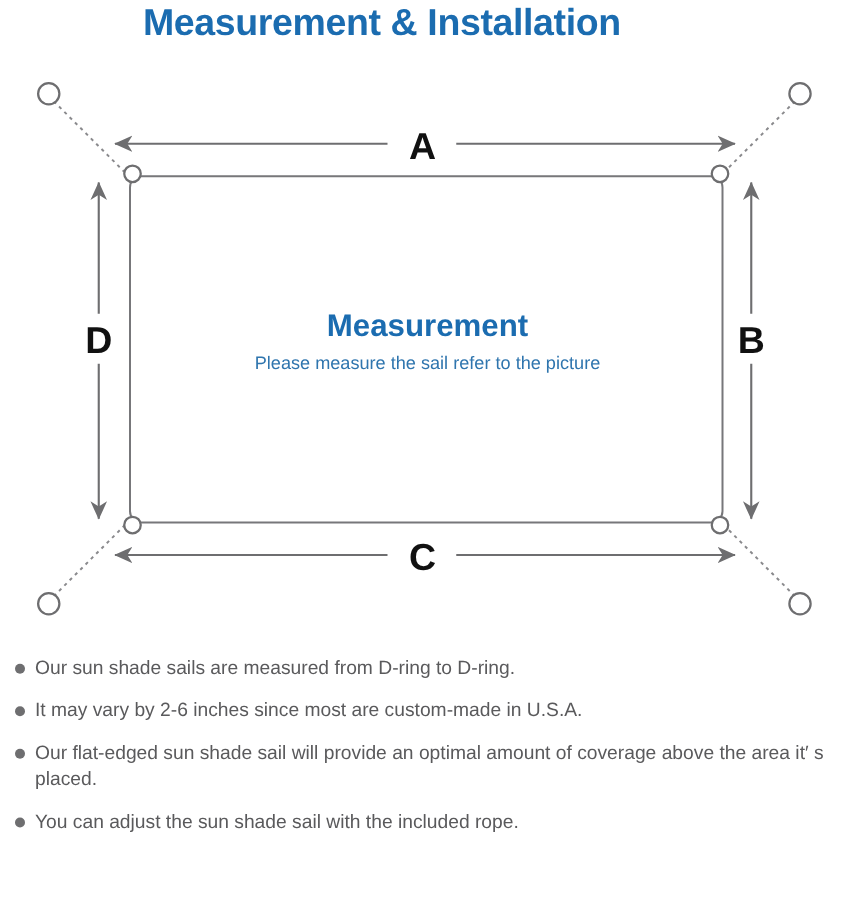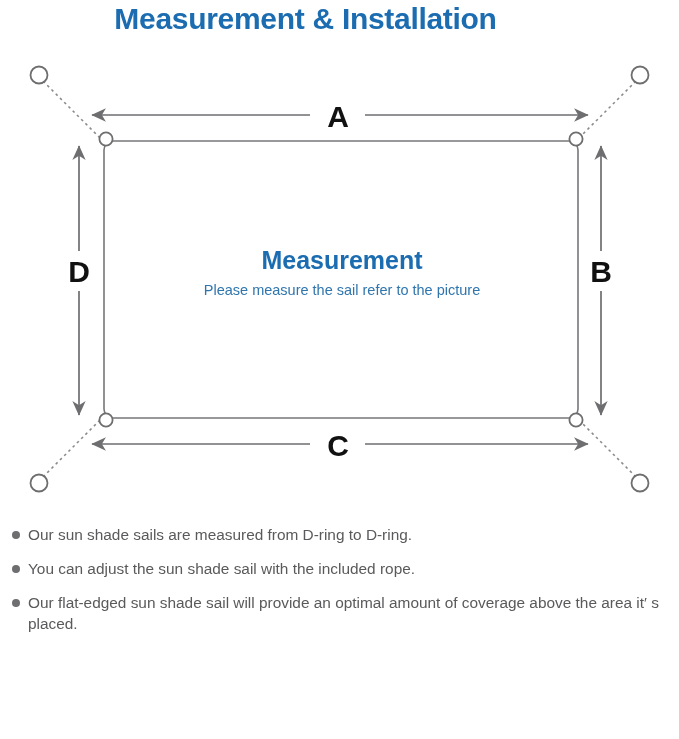--- a/index.html
+++ b/index.html
@@ -170,19 +170,23 @@
   </svg>
 </div>
 
 <ul class="notes">
   <li class="note-item">
     <span class="note-bullet"></span>
     <span class="note-text">Our sun shade sails are measured from D-ring to D-ring.</span>
   </li>
   <li class="note-item">
     <span class="note-bullet"></span>
-    <span class="note-text">You can adjust the sun shade sail with the included rope.</span>
+    <span class="note-text">It may vary by 2-6 inches since most are custom-made in U.S.A.</span>
   </li>
   <li class="note-item">
     <span class="note-bullet"></span>
     <span class="note-text">Our flat-edged sun shade sail will provide an optimal amount of coverage above the area it′ s placed.</span>
   </li>
+  <li class="note-item">
+    <span class="note-bullet"></span>
+    <span class="note-text">You can adjust the sun shade sail with the included rope.</span>
+  </li>
 </ul>
 
 </body></html>

